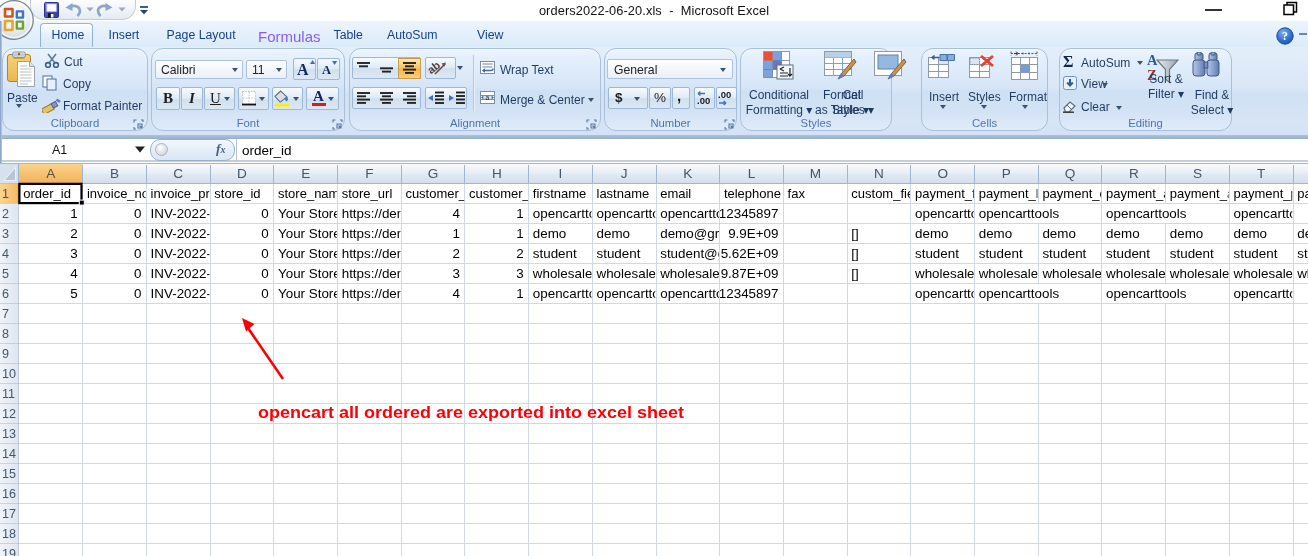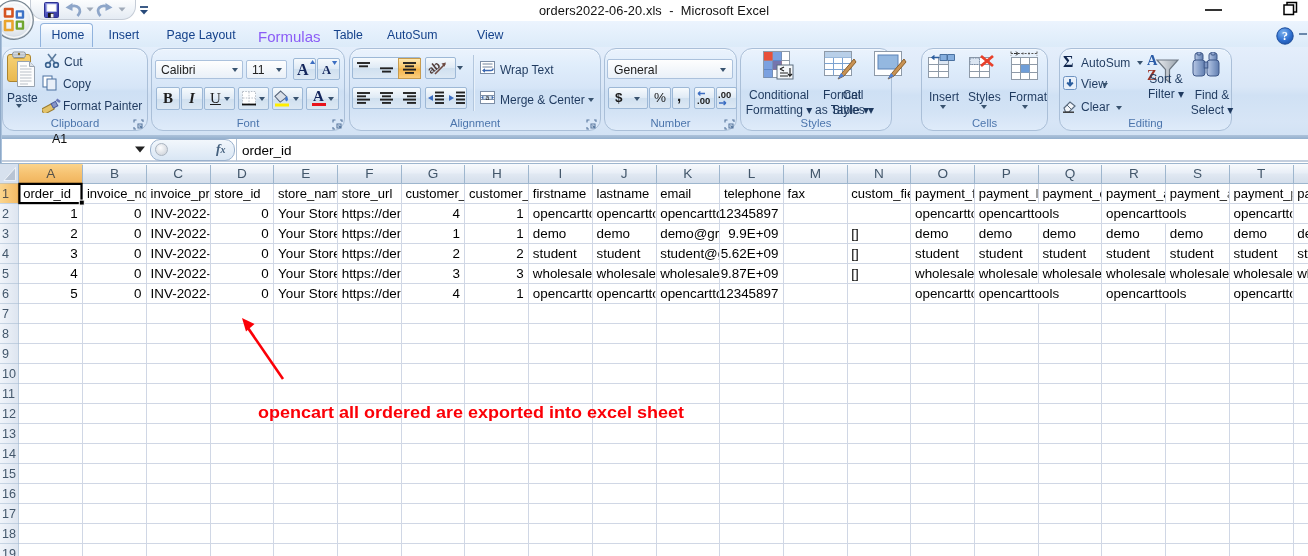--- a/index.html
+++ b/index.html
@@ -423,21 +423,21 @@
 <rect x="17" y="1" width="8" height="8" rx="2" fill="url(#bino)" stroke="#3f5888"></rect>
 <rect x="5" y="0" width="4" height="3" rx="1" fill="#93a9d2" stroke="#3f5888"></rect>
 <rect x="19" y="0" width="4" height="3" rx="1" fill="#93a9d2" stroke="#3f5888"></rect>
 <rect x="1" y="8" width="12" height="16" rx="3" fill="url(#bino)" stroke="#3f5888"></rect>
 <rect x="15" y="8" width="12" height="16" rx="3" fill="url(#bino)" stroke="#3f5888"></rect>
 <rect x="12.2" y="10" width="3.6" height="6" fill="#7d95c2" stroke="#3f5888"></rect>
   </svg>
 <div class="big" style="left:1186px;top:88px;width:52px">Find &amp;<br>Select ▾</div>
 <div class="abs blueband"></div>
 <div class="abs fbar"></div>
-<div class="abs" style="left:52px;top:132px;font-size:12.5px;color:#111">A1</div>
+<div class="abs" style="left:52px;top:143px;font-size:12.5px;color:#111">A1</div>
 <svg style="position:absolute;left:134px;top:145px;" width="12" height="9" viewBox="0 0 12 9">
     <path d="M 1 1.5 h 10 l -5 6 z" fill="#222"></path>
   </svg>
 <div class="abs" style="left:150px;top:139px;width:85px;height:22px;background:linear-gradient(#f2f7fc,#d9e6f4);border:1px solid #9ab1cd;border-radius:10px/10px"></div>
 <div class="abs" style="left:155px;top:143px;width:13px;height:13px;border-radius:50%;background:radial-gradient(circle at 40% 35%,#fdfdfe,#c6ccd4);border:1px solid #aab4c0"></div>
 <div class="abs" style="left:216px;top:141px;font-size:13.5px;font-style:italic;font-family:'Liberation Serif',serif;color:#44607e;font-weight:bold">f<span style="font-size:10px">x</span></div>
 <div class="abs" style="left:236px;top:139px;width:1px;height:22px;background:#b3c2d4"></div>
 <div class="abs" style="left:242px;top:142.5px;font-size:13.5px;color:#000">order_id</div>
 <div class="abs" style="left:0;top:21px;width:2px;height:142px;background:linear-gradient(90deg,#7f9cbe,#b9cfe6);z-index:20"></div>
 <svg width="1308" height="393" viewBox="0 0 1308 393" style="position:absolute;left:0;top:163px">

